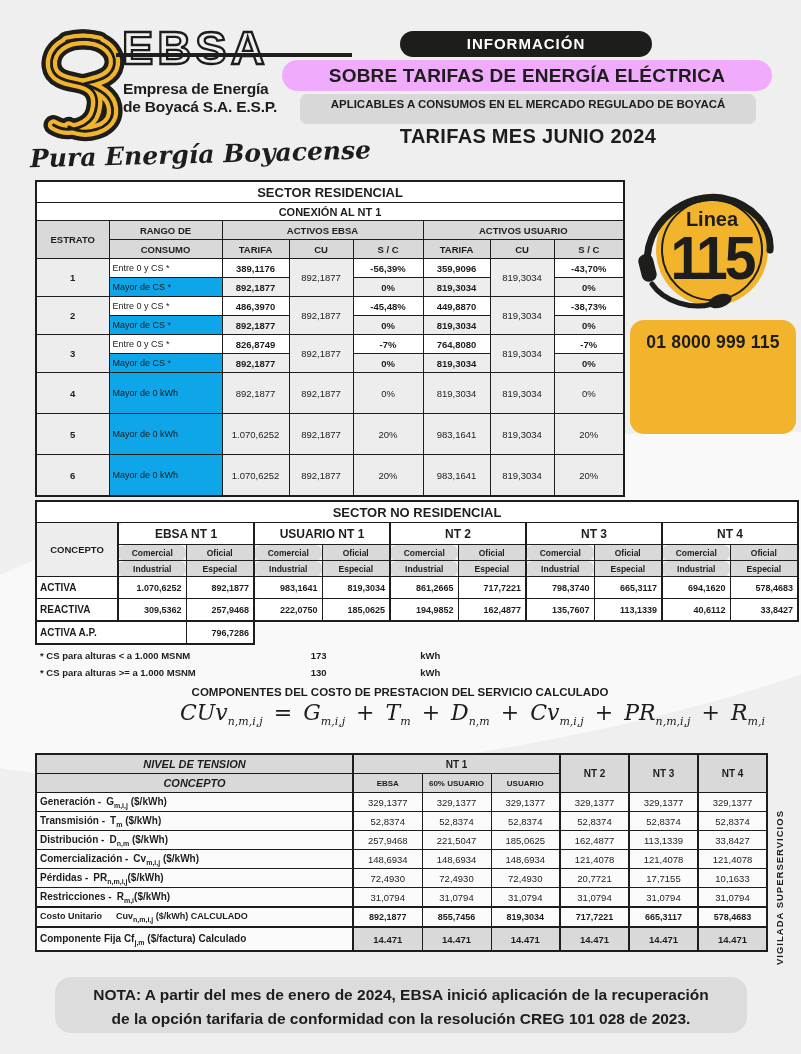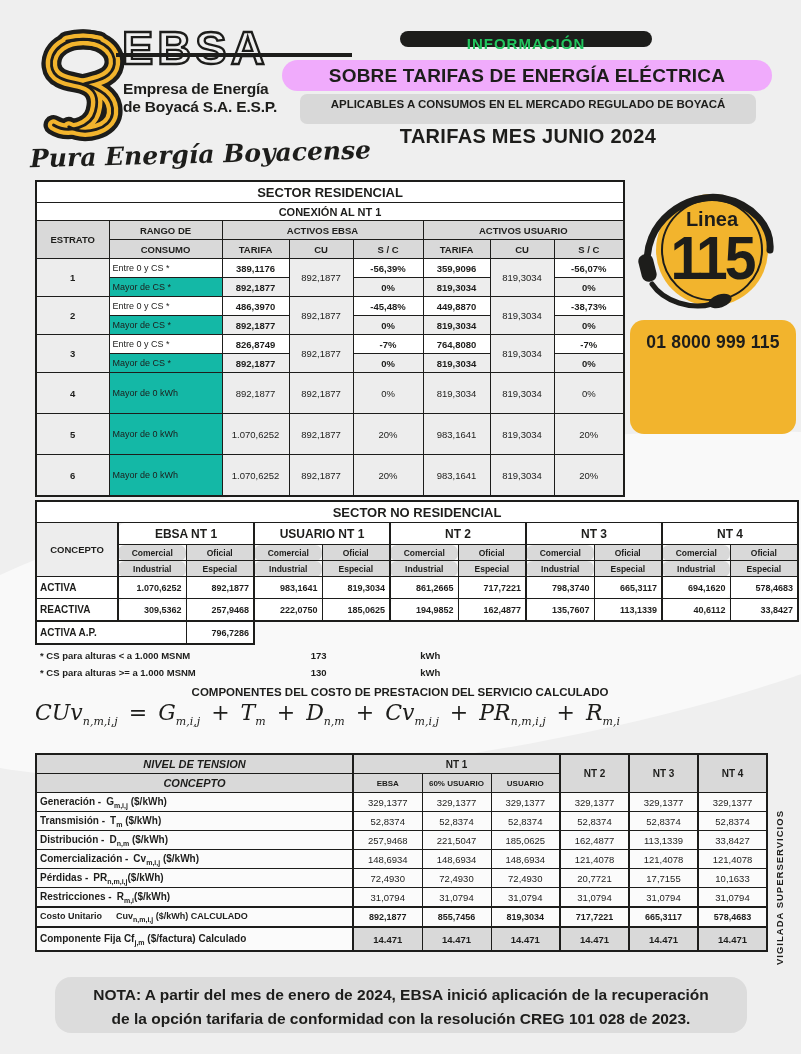--- a/index.html
+++ b/index.html
@@ -16,40 +16,40 @@
   .layer{position:absolute;z-index:1;}
 
   
   .logo-glyph{left:40px;top:26px;}
   .wordmark{left:122px;top:24px;font-size:47px;font-weight:800;letter-spacing:4px;
     color:#efefef;-webkit-text-stroke:2.3px #1d1d1b;line-height:1;}
   .wordmark-strike{left:116px;top:53px;width:236px;height:3.5px;background:#1d1d1b;}
   .company{left:123px;top:80px;font-size:15.5px;font-weight:800;line-height:1.15;letter-spacing:-0.2px;}
   .slogan{left:30px;top:140px;width:330px;font-family:"DejaVu Serif",serif;font-style:italic;
     font-weight:bold;font-size:25px;transform:rotate(-1.5deg);white-space:nowrap;}
-  .info-pill{left:400px;top:31px;width:252px;height:16px;background:#1d1d1b;border-radius:13px;
-    color:#22c55e;font-weight:800;font-size:15px;letter-spacing:1px;text-align:center;line-height:26px;}
+  .info-pill{left:400px;top:31px;width:252px;height:26px;background:#1d1d1b;border-radius:13px;
+    color:#ffffff;font-weight:800;font-size:15px;letter-spacing:1px;text-align:center;line-height:26px;}
   .banner{left:282px;top:60px;width:490px;height:31px;border-radius:16px;
     font-weight:800;font-size:19px;text-align:center;line-height:31px;letter-spacing:0.2px;}
   .subbanner{left:300px;top:94px;width:456px;height:30px;background:#d8d8d8;border-radius:7px;
     font-weight:800;font-size:11.5px;text-align:center;line-height:21px;}
   .month-title{left:300px;top:125px;width:456px;text-align:center;font-size:20px;font-weight:800;letter-spacing:0.3px;}
 
   
   table{border-collapse:collapse;table-layout:fixed;}
   td{border:1px solid #1d1d1b;font-size:9.5px;padding:0 3px;overflow:hidden;white-space:nowrap;height:18px;}
   .b{font-weight:bold;}
   .ttl{background:#fff;font-weight:800;font-size:13px;text-align:center;height:20px;}
 
   
   .t-res{left:35px;top:180px;width:588px;border:2px solid #1d1d1b;background:#ededed;}
   .t-res .sub-ttl{background:#fff;font-weight:800;font-size:11px;text-align:center;height:17px;}
   .t-res .hdr{background:#d9d9d9;font-weight:bold;text-align:center;}
   .t-res .est{background:#ededed;text-align:center;font-weight:bold;}
-  .t-res .rng{background:#14b8a6;font-size:9px;}
+  .t-res .rng{background:#0ea5e9;font-size:9px;}
   .t-res .num{background:#ededed;text-align:center;}
   .t-res .wt{background:#fff;}
   .t-res .tall td{height:40px;}
 
   
   .t-nores{left:35px;top:500px;width:762px;}
   .t-nores td{background:#fff;}
   .t-nores tr:first-child td{border-top-width:2px;}
   .t-nores td.ol{border-left-width:2px;}
   .t-nores td.or{border-right-width:2px;}
@@ -62,21 +62,21 @@
   .t-nores .gl{border-left-width:2px;border-radius:7px;}
   .t-nores .ghost{border:none !important;background:transparent !important;}
 
   
   .cs-note{left:40px;font-size:9.5px;font-weight:bold;}
   .cs-note .nl{display:inline-block;width:268px;}
   .cs-note .nv{display:inline-block;width:107px;}
 
   
   .formula-title{left:35px;top:686px;width:730px;text-align:center;font-size:11.5px;font-weight:800;}
-  .formula{left:35px;top:700px;width:730px;text-align:left;font-family:"DejaVu Serif",serif;
+  .formula{left:35px;top:700px;width:730px;text-align:right;font-family:"DejaVu Serif",serif;
     font-style:italic;font-size:22px;}
   .formula sub{font-size:11px;}
   .formula .fo{margin:0 4px;}
 
   
   .t-ten{left:35px;top:753px;width:731px;border:2px solid #1d1d1b;background:#fbfbfb;padding-left:39px;}
   .t-ten .hd{background:#d9d9d9;font-weight:bold;text-align:center;}
   .t-ten .it{font-style:italic;font-size:11px;font-weight:800;}
   .t-ten .nt{font-size:10px;}
   .t-ten .sm{font-size:8px;height:17px;}
@@ -177,21 +177,21 @@
   </tr>
 
   <tr>
     <td rowspan="2" class="est">1</td>
     <td class="rng wt">Entre 0 y CS *</td>
     <td class="num b wt">389,1176</td>
     <td rowspan="2" class="num">892,1877</td>
     <td class="num b wt">-56,39%</td>
     <td class="num b wt">359,9096</td>
     <td rowspan="2" class="num">819,3034</td>
-    <td class="num b wt">-56,07%</td>
+    <td class="num b wt">-43,70%</td>
   </tr>
   <tr>
     <td class="rng">Mayor de CS *</td>
     <td class="num b">892,1877</td>
     <td class="num b">0%</td>
     <td class="num b">819,3034</td>
     <td class="num b">0%</td>
   </tr>
 
   <tr>

